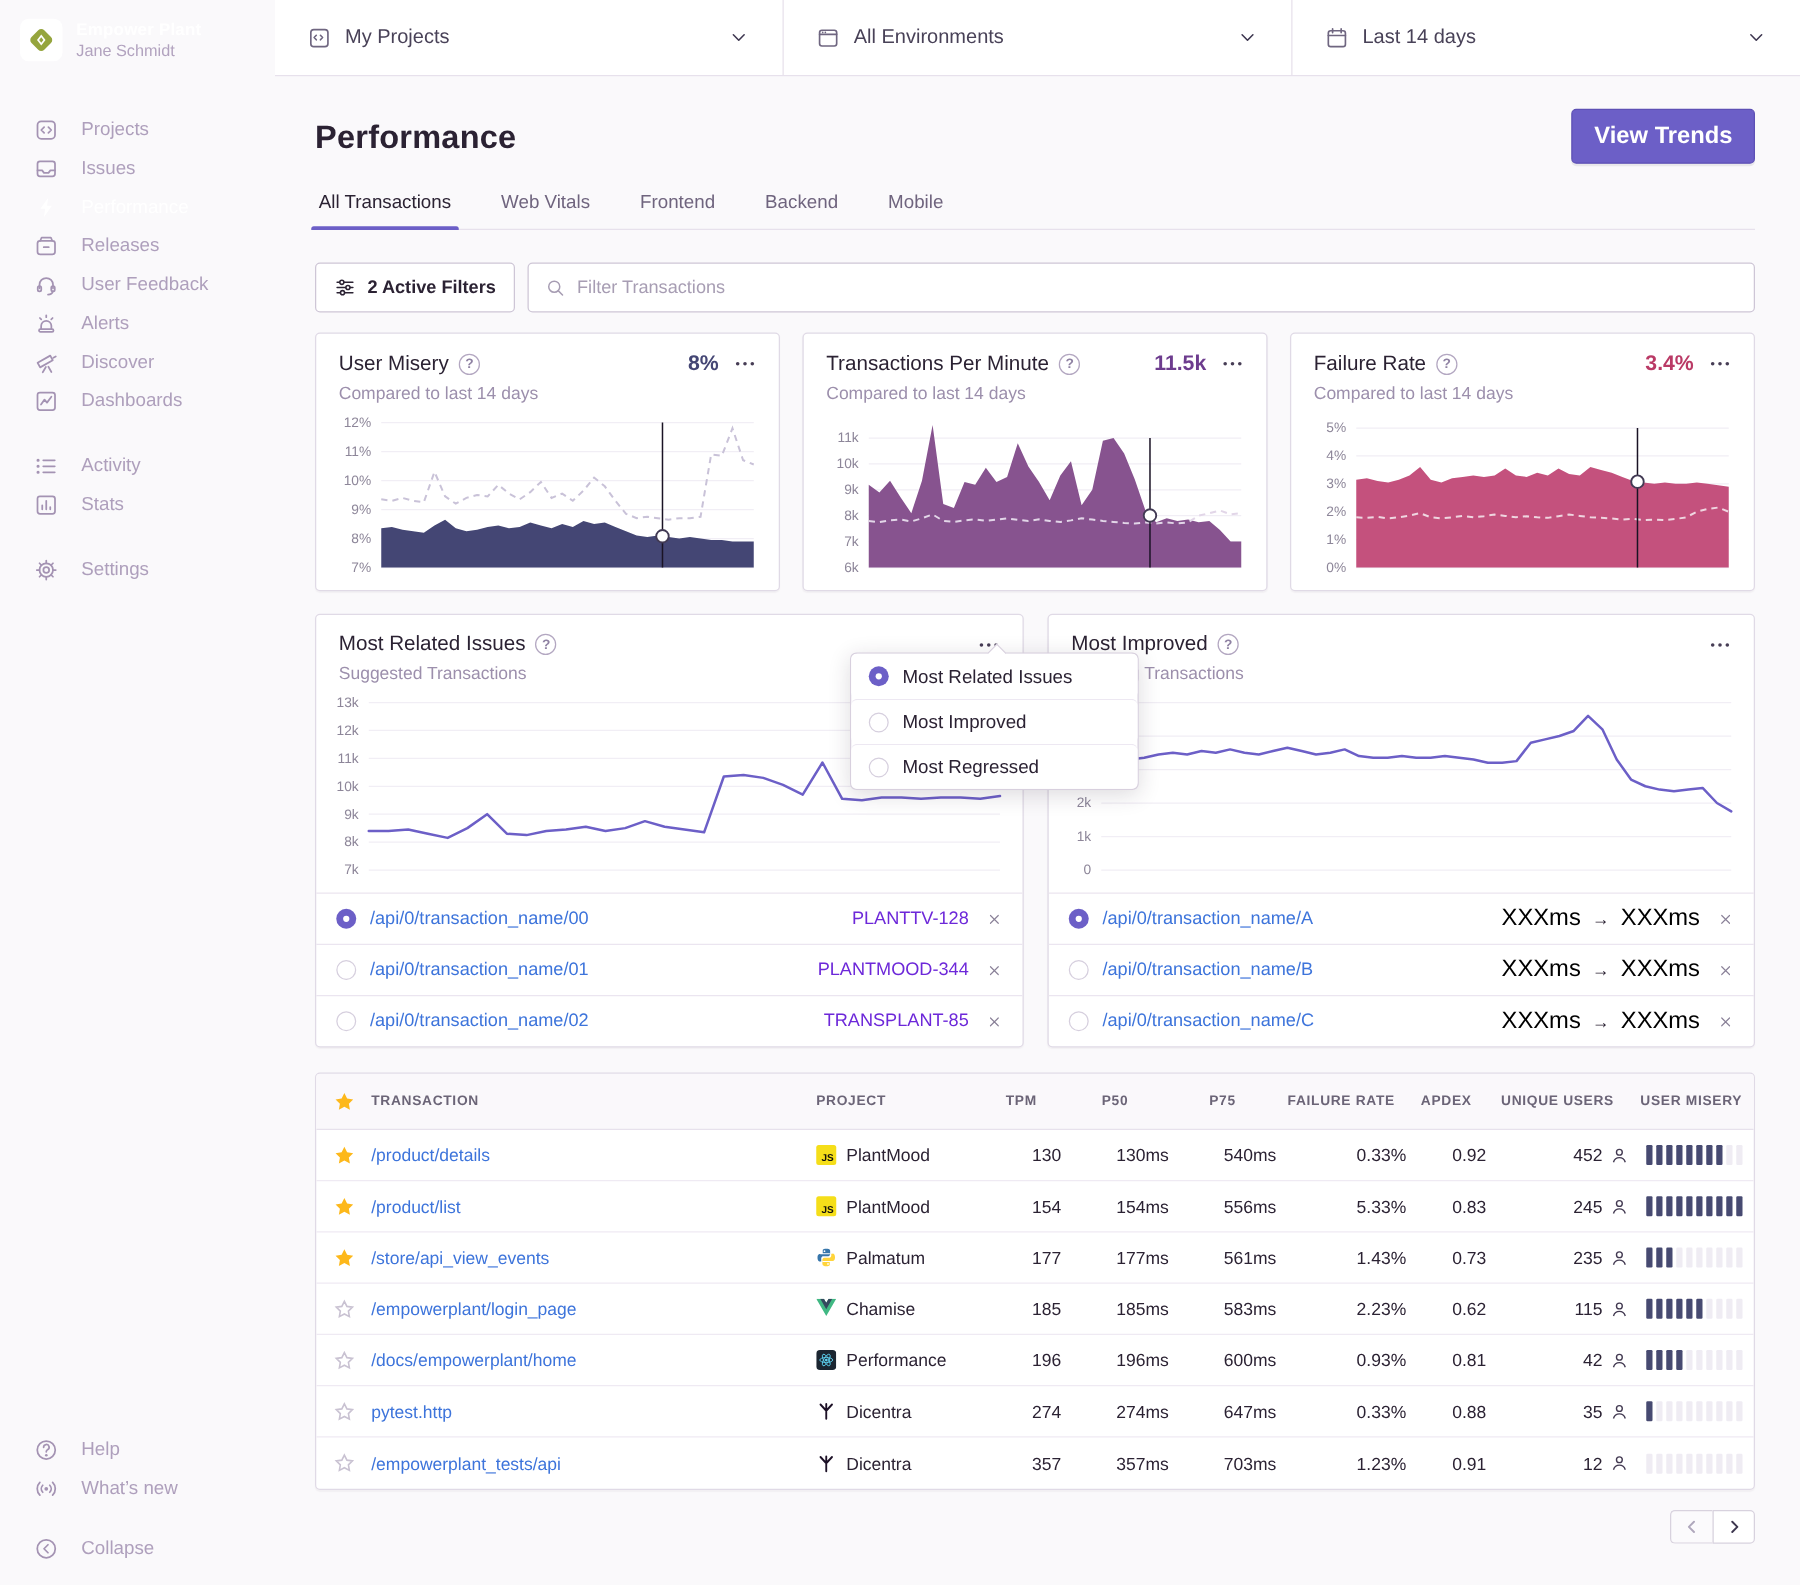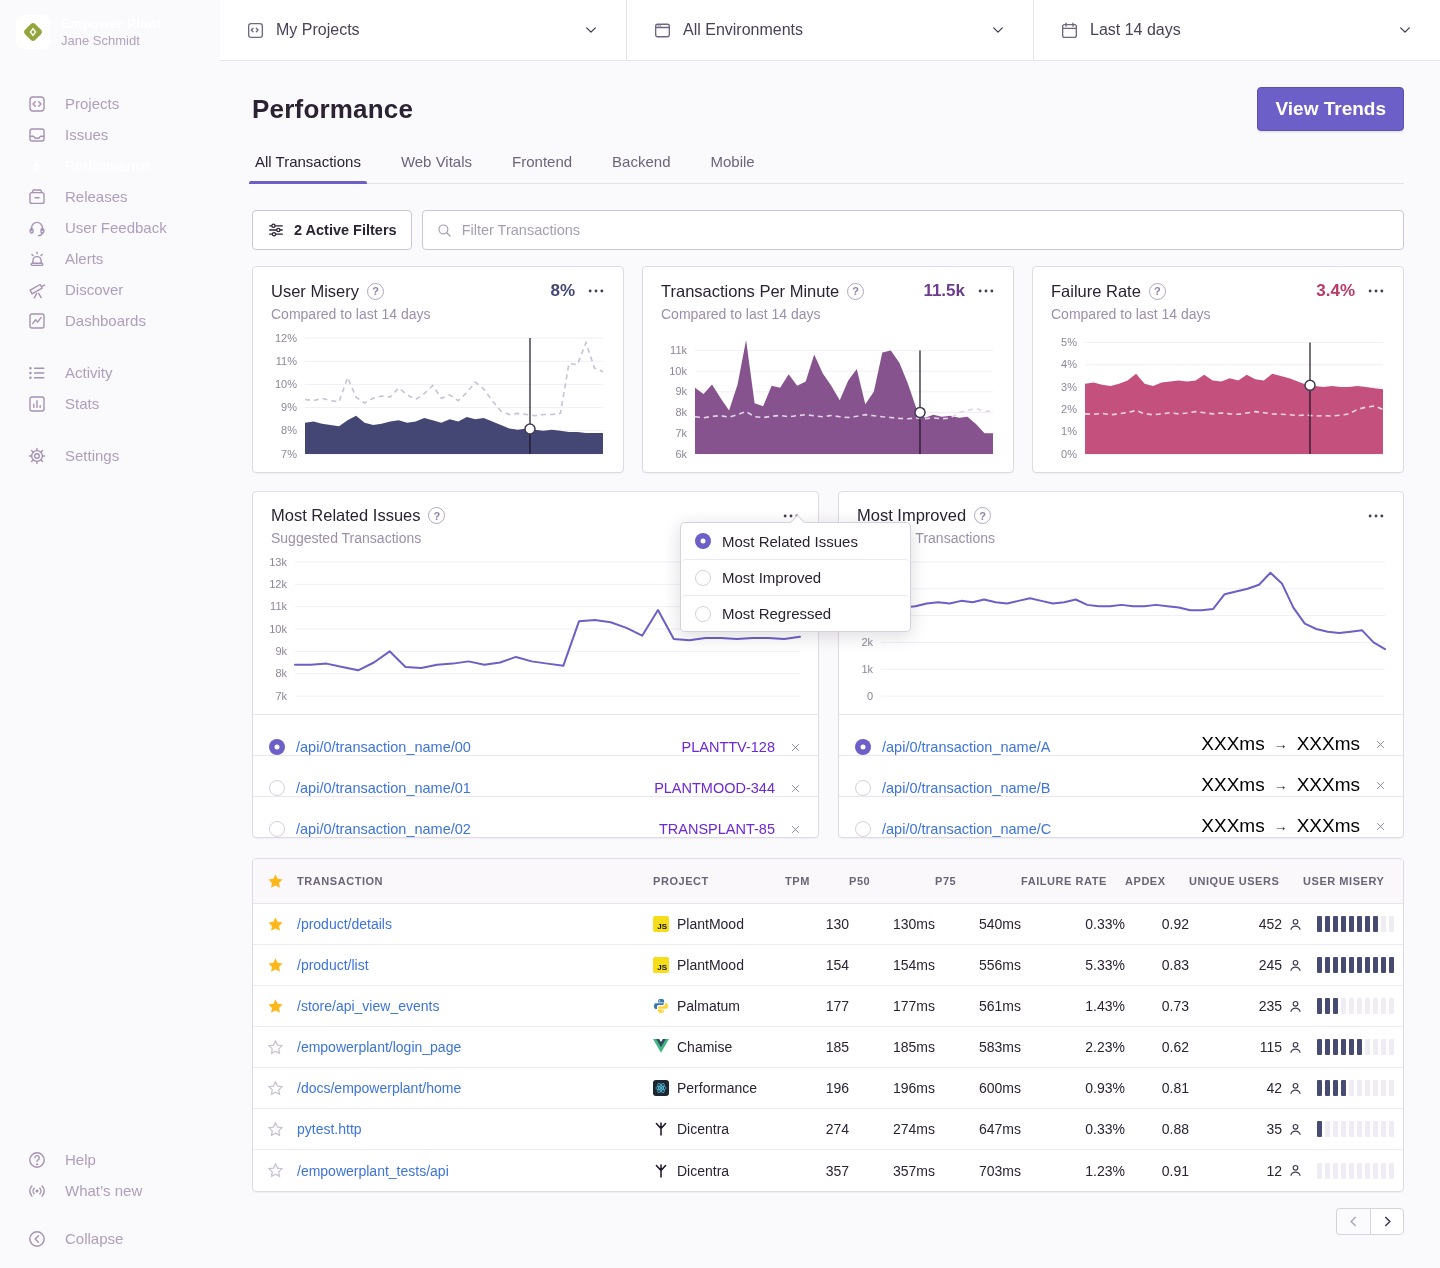--- a/index.html
+++ b/index.html
@@ -53,41 +53,41 @@
   .q-icon{width:17px;height:17px;border:1.5px solid #B3A7C1;border-radius:50%;color:#8F82A3;font-size:11px;font-weight:700;display:inline-flex;align-items:center;justify-content:center;flex:none;cursor:pointer}
   .wh-value{margin-left:auto;font-size:17px;font-weight:600}
   .dots{display:flex;color:#473D55;cursor:pointer;margin-left:4px}
   .wh-sub{font-size:14px;color:#9C8FAC;margin-top:5px}
   .chart-box{height:130px;margin-top:10px}
   .chart-box.tall{height:148px;margin:10px 16px 10px 8px}
   
   .trends-row{display:flex;gap:19px;margin-top:18px;align-items:flex-start}
   .trend-card{flex:1}
   .trend-head{padding:14px 18px 0}
-  .t-row{display:flex;align-items:flex-end;gap:11px;height:41px;padding:0 16px;border-top:1px solid #EBE5F0}
+  .t-row{display:flex;align-items:center;gap:11px;height:41px;padding:0 16px;border-top:1px solid #EBE5F0}
   .radio{width:16px;height:16px;border-radius:50%;border:1.5px solid #D6CFDE;background:#fff;flex:none;position:relative;cursor:pointer}
   .radio.sel{border:none;background:#6C5FC7}
   .radio.sel::after{content:"";position:absolute;width:5px;height:5px;border-radius:50%;background:#fff;top:50%;left:50%;transform:translate(-50%,-50%)}
   .t-link{font-size:14.5px;color:#3D74DB;text-decoration:none;cursor:pointer}
   .t-right{margin-left:auto;display:flex;align-items:center;gap:8px}
   .t-issue{font-size:14.5px;color:#6d28d9;cursor:pointer}
   .t-ms{font-size:19px;color:#000000}
   .arrow{font-size:14px;color:#2B2233;padding:0 1px}
   .x-icon{display:flex;color:#8A8198;cursor:pointer;margin-left:6px}
   
   .dropdown{position:absolute;left:460px;top:461px;width:231px;background:#fff;border:1px solid #D8D0DE;border-radius:5px;box-shadow:0 4px 18px rgba(43,34,51,.16);z-index:30}
   .dd-caret{position:absolute;top:-6.5px;left:111px;width:11px;height:11px;background:#fff;border-left:1px solid #D8D0DE;border-top:1px solid #D8D0DE;transform:rotate(45deg)}
   .dd-item{display:flex;align-items:center;gap:11px;height:36px;padding:0 14px;font-size:15px;color:#2B2233;cursor:pointer;border-top:1px solid #EDE8F2;background:#fff;border-radius:5px}
   .dd-item:first-child{border-top:none}
   
   .table-card{margin-top:20px;overflow:hidden}
   .tgrid{display:grid;grid-template-columns:44px 1fr 132px 64px 86px 86px 104px 64px 114px 100px;align-items:center}
   .thead{background:#FAF8FB;height:45px;border-bottom:1px solid #E7E1EC}
   .th{font-size:11px;font-weight:700;letter-spacing:.55px;color:#6B6477;text-transform:uppercase}
-  .right{text-align:left}
+  .right{text-align:center}
   .trow{height:41px;border-bottom:1px solid #EFEAF3}
   .trow:last-child{border-bottom:none}
   .star{display:flex;justify-content:center;cursor:pointer}
   .td-link{font-size:14px;color:#3D74DB;cursor:pointer}
   .proj{display:flex;align-items:center;gap:8px;font-size:14px;color:#2B2233}
   .td-num{font-size:14px;color:#2B2233;text-align:right}
   .users{display:flex;justify-content:flex-end;align-items:center;gap:6px;font-size:14px;color:#2B2233}
   .users .icon{display:flex;color:#433A52}
   .misery{display:flex;gap:3px;padding-left:14px}
   .m-bar{width:5px;height:16px;border-radius:1px;background:#EFECF3}

